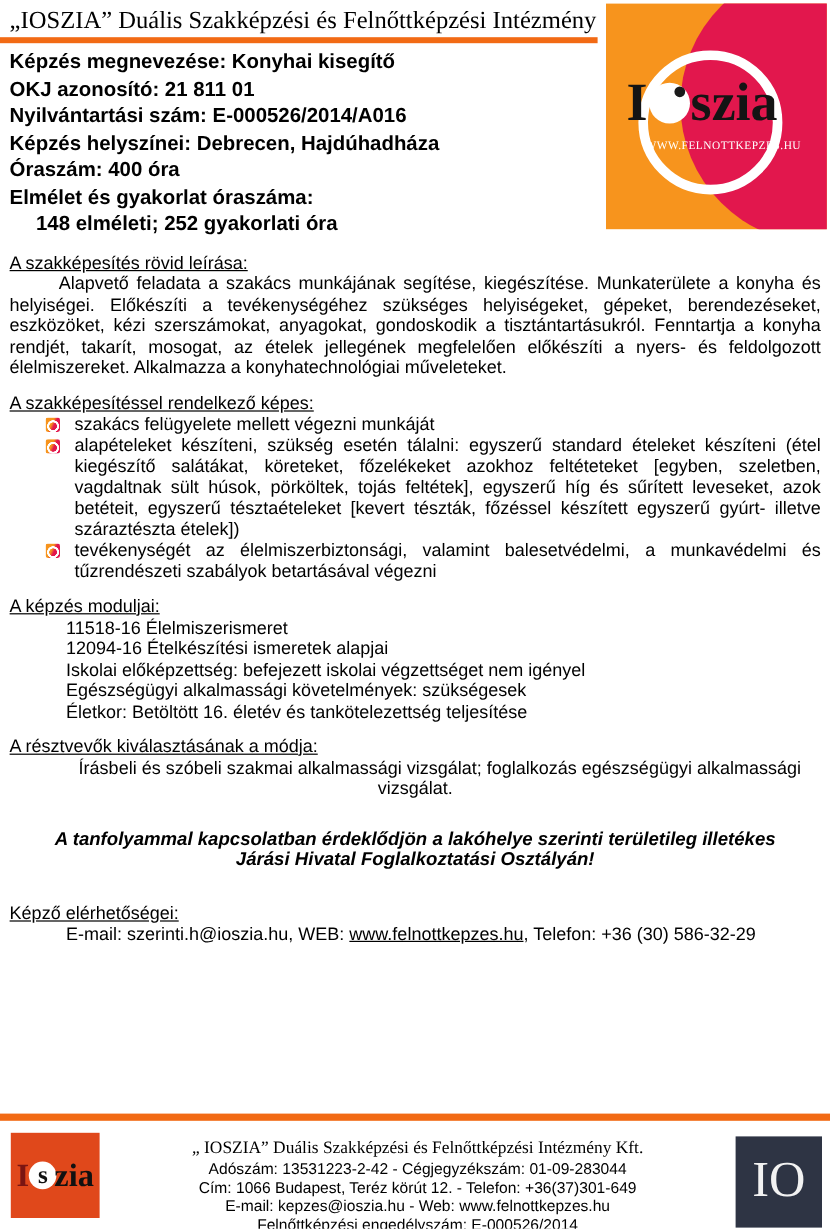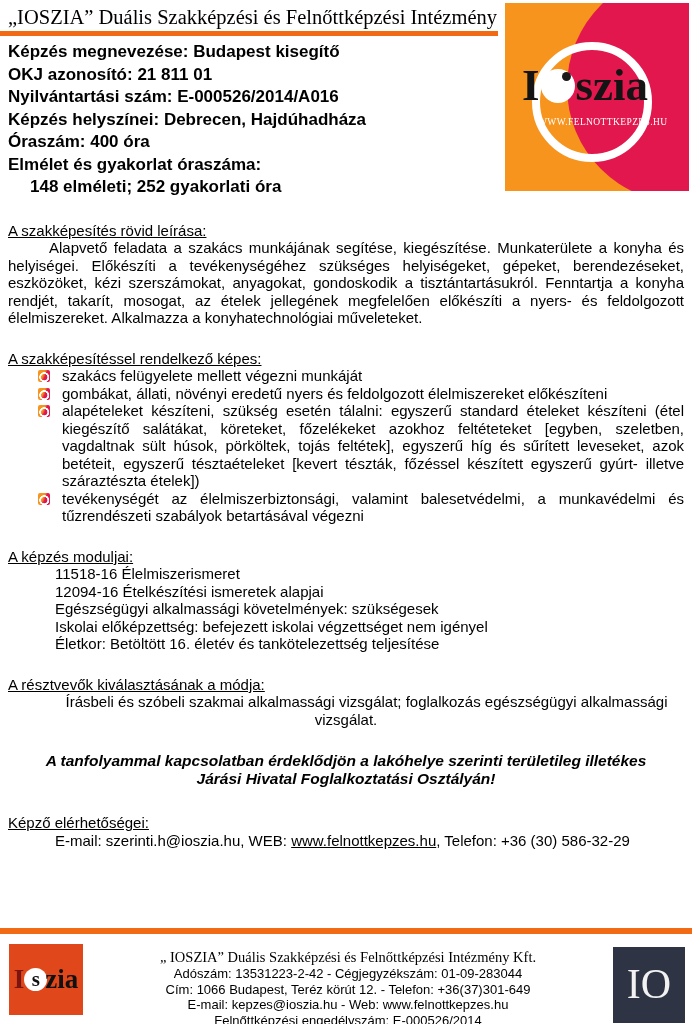--- a/index.html
+++ b/index.html
@@ -57,21 +57,21 @@
   
   .content { padding:0 8px; }
 
   .info-block {
     margin-top:12px; font-weight:bold;
     font-size:17px; line-height:22.5px; width:500px;
   }
   .info-indent { padding-left:22px; }
 
   .sec-heading {
-    margin-top:23px; text-decoration:underline;
+    margin-top:12px; text-decoration:underline;
   }
   .para-justify { text-align:justify; text-indent:41px; }
 
   ul.bullets { margin:0; padding:0; list-style:none; }
   ul.bullets li {
     position:relative; padding-left:54px; text-align:justify;
   }
   .sq-bullet {
     position:absolute; left:30px; top:3px; width:12px; height:12px;
     border-radius:2px;
@@ -137,61 +137,57 @@
         <span class="dot"></span>
       </span>
     <span>szia</span>
   </div>
   <div class="site">WWW.FELNOTTKEPZES.HU</div>
 </div>
 
 <div class="content">
 
   <div class="info-block">
-    <div>Képzés megnevezése: Budapest kisegítő</div>
+    <div>Képzés megnevezése: Konyhai kisegítő</div>
     <div>OKJ azonosító: 21 811 01</div>
     <div>Nyilvántartási szám: E-000526/2014/A016</div>
     <div>Képzés helyszínei: Debrecen, Hajdúhadháza</div>
     <div>Óraszám: 400 óra</div>
     <div>Elmélet és gyakorlat óraszáma:</div>
     <div class="info-indent">148 elméleti; 252 gyakorlati óra</div>
   </div>
 
   <div class="sec-heading">A szakképesítés rövid leírása:</div>
   <p class="para-justify" style="margin:0;">Alapvető feladata a szakács munkájának segítése, kiegészítése. Munkaterülete a konyha és helyiségei. Előkészíti a tevékenységéhez szükséges helyiségeket, gépeket, berendezéseket, eszközöket, kézi szerszámokat, anyagokat, gondoskodik a tisztántartásukról. Fenntartja a konyha rendjét, takarít, mosogat, az ételek jellegének megfelelően előkészíti a nyers- és feldolgozott élelmiszereket. Alkalmazza a konyhatechnológiai műveleteket.</p>
 
   <div class="sec-heading">A szakképesítéssel rendelkező képes:</div>
   <ul class="bullets">
     <li>
       <span class="sq-bullet"></span>
       <span>szakács felügyelete mellett végezni munkáját</span>
-    </li>
-    <li>
-      <span class="sq-bullet"></span>
-      <span>gombákat, állati, növényi eredetű nyers és feldolgozott élelmiszereket előkészíteni</span>
     </li>
     <li>
       <span class="sq-bullet"></span>
       <span>alapételeket készíteni, szükség esetén tálalni: egyszerű standard ételeket készíteni (étel kiegészítő salátákat, köreteket, főzelékeket azokhoz feltéteteket [egyben, szeletben, vagdaltnak sült húsok, pörköltek, tojás feltétek], egyszerű híg és sűrített leveseket, azok betéteit, egyszerű tésztaételeket [kevert tészták, főzéssel készített egyszerű gyúrt- illetve száraztészta ételek])</span>
     </li>
     <li>
       <span class="sq-bullet"></span>
       <span>tevékenységét az élelmiszerbiztonsági, valamint balesetvédelmi, a munkavédelmi és tűzrendészeti szabályok betartásával végezni</span>
     </li>
   </ul>
 
   <div class="sec-heading">A képzés moduljai:</div>
   <div>
     <div class="indent-line">11518-16 Élelmiszerismeret</div>
     <div class="indent-line">12094-16 Ételkészítési ismeretek alapjai</div>
   </div>
 
   <div>
+    <div class="indent-line">Iskolai előképzettség: befejezett iskolai végzettséget nem igényel</div>
     <div class="indent-line">Egészségügyi alkalmassági követelmények: szükségesek</div>
-    <div class="indent-line">Iskolai előképzettség: befejezett iskolai végzettséget nem igényel</div>
     <div class="indent-line">Életkor: Betöltött 16. életév és tankötelezettség teljesítése</div>
   </div>
 
   <div class="sec-heading">A résztvevők kiválasztásának a módja:</div>
   <p class="para-justify" style="margin:0; text-align:center;">Írásbeli és szóbeli szakmai alkalmassági vizsgálat; foglalkozás egészségügyi alkalmassági vizsgálat.</p>
 
   <div class="notice">A tanfolyammal kapcsolatban érdeklődjön a lakóhelye szerinti területileg illetékes Járási Hivatal Foglalkoztatási Osztályán!</div>
 
   <div class="sec-heading" style="margin-top:0;">Képző elérhetőségei:</div>
   <div class="contact-line">

